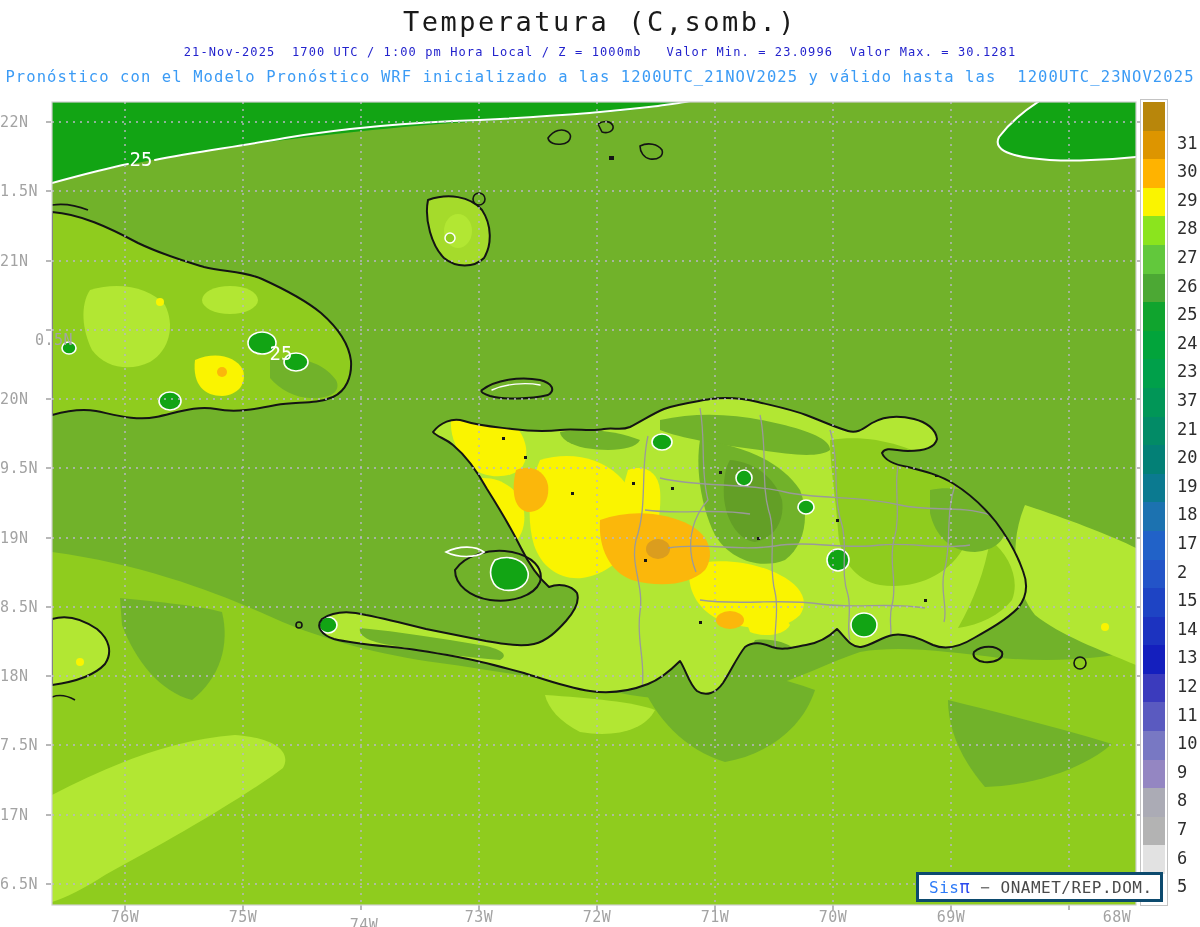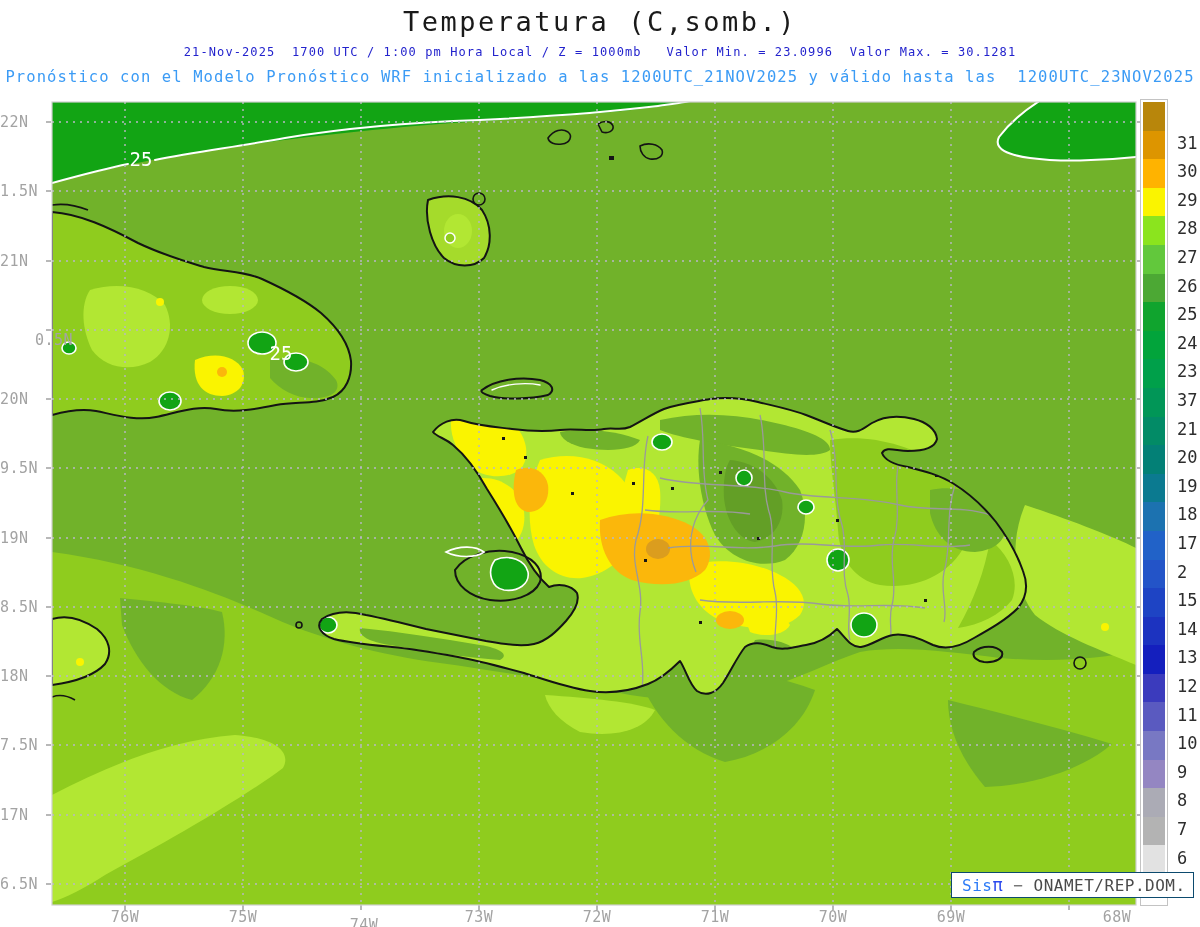--- a/index.html
+++ b/index.html
@@ -43,22 +43,22 @@
     position:absolute;left:1140px;top:99px;background:#fff;
     border:1px solid #c3c3c3;padding:2px;
   }
   .cbseg{width:22px;height:28.6px;}
   .cblab{
     position:absolute;left:1177px;color:#2d2d2d;font-size:17px;margin-top:12px;
   }
   
   .wm{
     position:absolute;left:916px;top:872px;height:24px;line-height:24px;
-    background:#fff;border:1px solid #0c4a6e;padding:0 7px 0 10px;
-    font-size:16px;letter-spacing:0.5px;white-space:pre;margin-left:35px;
+    background:#fff;border:3px solid #0c4a6e;padding:0 7px 0 10px;
+    font-size:16px;letter-spacing:0.5px;white-space:pre;
   }
   .wm .brand{color:#2d7bf7;}
   .wm .pi{color:#2b49ee;font-size:17px;}
   .wm .sep{color:#6b6b6b;}
   .wm .agency{color:#4a4a4a;}
 </style>
 </head>
 <body>
 
 <div class="title">Temperatura (C,somb.)</div>

